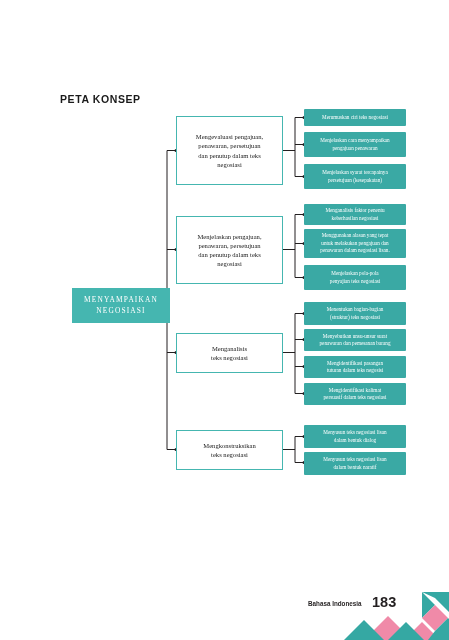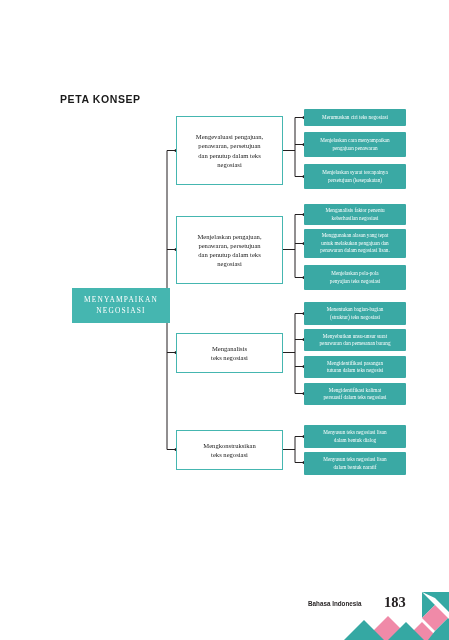--- a/index.html
+++ b/index.html
@@ -113,23 +113,23 @@
     left: 308px;
     top: 600px;
     font-family: "Liberation Sans", sans-serif;
     font-weight: bold;
     font-size: 6.3px;
     color: #231f20;
     white-space: nowrap;
   }
   #footer-page {
     position: absolute;
-    left: 384px;
+    left: 372px;
     top: 594px;
-    font-family: Liberation Serif, serif;
+    font-family: Liberation Sans, sans-serif;
     font-weight: bold;
     font-size: 14.5px;
     color: #231f20;
     white-space: nowrap;
     z-index: 4;
   }
   #footer-deco {
     position: absolute;
     left: 344px;
     top: 592px;

